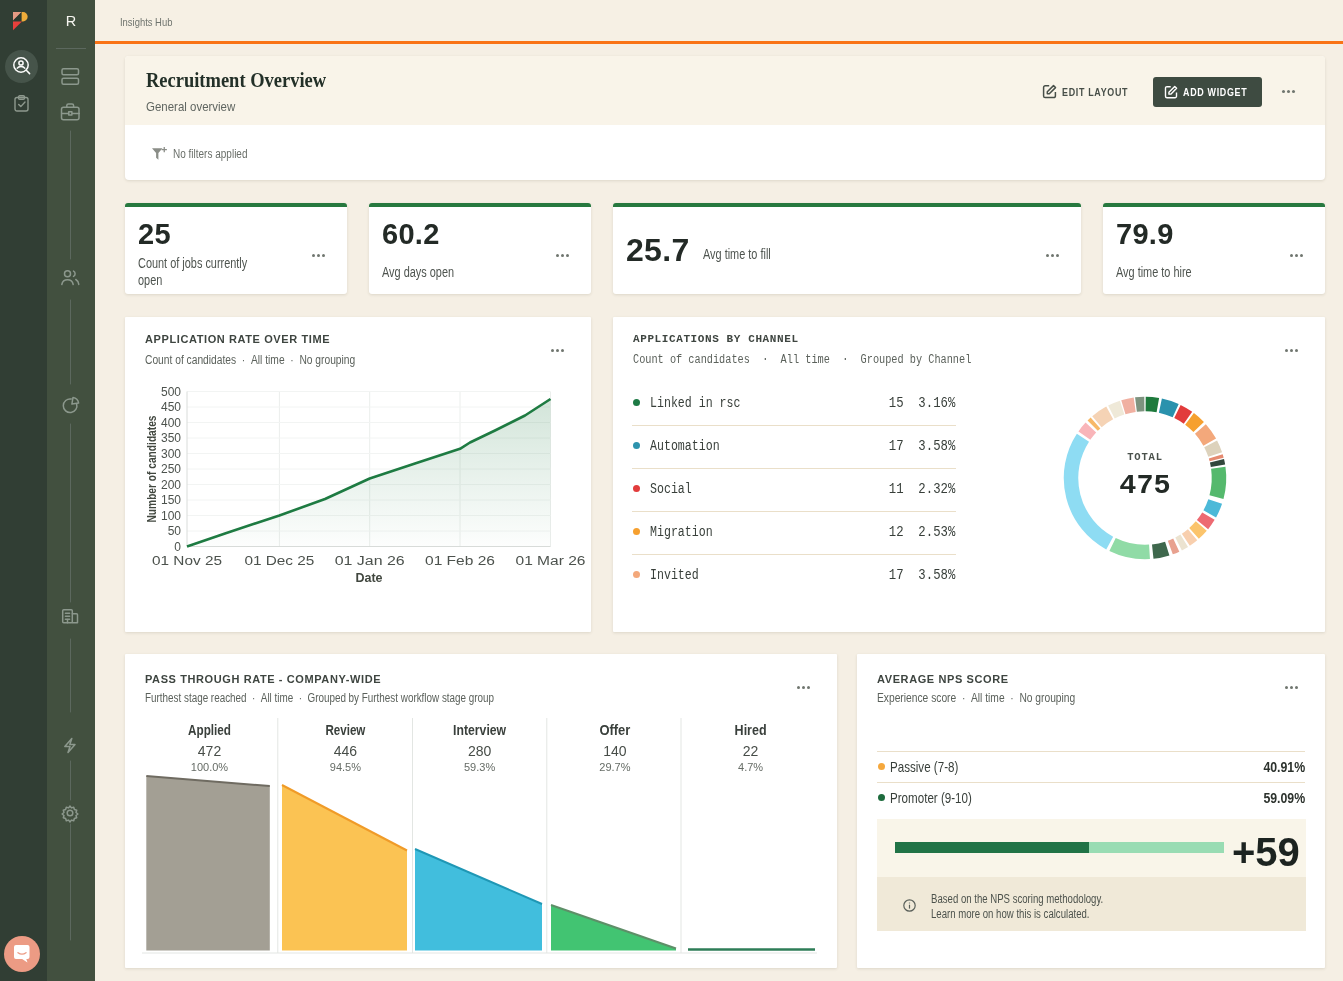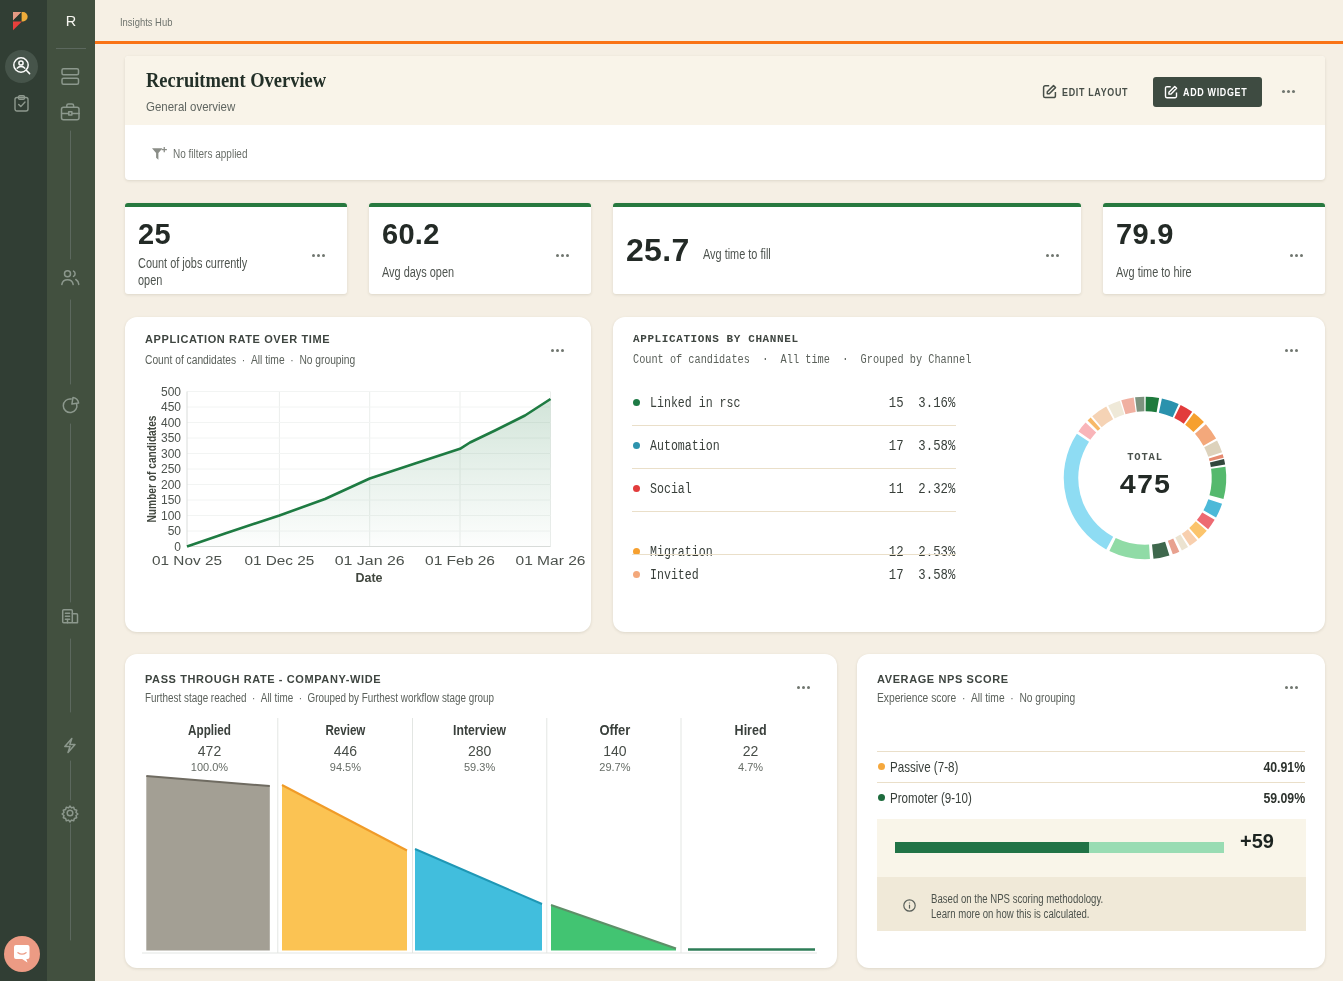--- a/index.html
+++ b/index.html
@@ -2,21 +2,21 @@
 <html><head>
 <meta charset="utf-8">
 <style>
 * { margin:0; padding:0; box-sizing:border-box; }
 html,body { width:1343px; height:981px; overflow:hidden; }
 body { font-family:"Liberation Sans", sans-serif; background:#f5efe4; position:relative; }
 #rail1 { position:absolute; left:0; top:0; width:47px; height:981px; background:#313e34; }
 #rail2 { position:absolute; left:47px; top:0; width:48px; height:981px; background:#42503f; }
 #topbar { position:absolute; left:95px; top:0; right:0; height:44px; background:#f6f0e4; border-bottom:3px solid #f97316; }
 #topbar span { position:absolute; left:25px; top:16px; font-size:11.5px; color:#6f746e; transform:scaleX(0.82); transform-origin:0 0; white-space:nowrap; }
-.card { position:absolute; background:#fff; border-radius:12px; box-shadow:0 1px 3px rgba(80,70,40,0.14); }
+.card { position:absolute; background:#fff; border-radius:1px; box-shadow:0 1px 3px rgba(80,70,40,0.14); }
 .kpi { border-top:4px solid #27793f; border-radius:3px; }
 .kpi .num { position:absolute; left:13px; top:11px; font-size:29px; font-weight:bold; color:#232a26; letter-spacing:0.3px; }
 .kpi .lbl { position:absolute; left:13px; font-size:14px; color:#4e544f; line-height:17.3px; transform:scaleX(0.78); transform-origin:0 0; white-space:nowrap; }
 .dots { position:absolute; width:16px; height:4px; }
 .dots i { position:absolute; top:1px; width:3px; height:3px; border-radius:50%; background:#70766f; }
 .dots i:nth-child(1){left:0;} .dots i:nth-child(2){left:5px;} .dots i:nth-child(3){left:10px;}
 .wtitle { position:absolute; left:20px; font-size:11px; font-weight:bold; letter-spacing:0.6px; color:#3e4540; white-space:nowrap; }
 .wsub { position:absolute; left:20px; font-size:12.5px; color:#5b615b; white-space:nowrap; transform:scaleX(0.82); transform-origin:0 0; }
 .legrow { position:absolute; left:20px; width:322px; height:43px; }
 .legrow .dot { position:absolute; left:0px; top:17px; width:7px; height:7px; border-radius:50%; }
@@ -253,21 +253,21 @@
       <span class="name">Automation</span>
       <span class="val">17&nbsp;&nbsp;3.58%</span>
     </div>
   <div class="legsep" style="top:151px;"></div>
   <div class="legrow" style="top:151px;">
       <span class="dot" style="background:#e23c3c"></span>
       <span class="name">Social</span>
       <span class="val">11&nbsp;&nbsp;2.32%</span>
     </div>
   <div class="legsep" style="top:194px;"></div>
-  <div class="legrow" style="top:194px;margin-top:20px;">
+  <div class="legrow" style="top:194px;">
       <span class="dot" style="background:#f6a02f"></span>
       <span class="name">Migration</span>
       <span class="val">12&nbsp;&nbsp;2.53%</span>
     </div>
   <div class="legsep" style="top:237px;"></div>
   <div class="legrow" style="top:237px;">
       <span class="dot" style="background:#f3a87b"></span>
       <span class="name">Invited</span>
       <span class="val">17&nbsp;&nbsp;3.58%</span>
     </div>
@@ -362,21 +362,21 @@
     </div>
   <div class="npssep" style="top:128px;"></div>
   <div class="npsrow" style="top:128px;">
       <span class="dot" style="background:#1d6b3d"></span>
       <span class="name">Promoter (9-10)</span>
       <span class="val">59.09%</span>
     </div>
   <div style="position:absolute;left:20px;top:165px;width:429px;height:58px;background:#f9f5e9;"></div>
   <div style="position:absolute;left:38px;top:188px;width:329px;height:11px;background:#99dcb3;"></div>
   <div style="position:absolute;left:38px;top:188px;width:194px;height:11px;background:#217346;"></div>
-  <div style="position:absolute;left:375px;top:176px;width:50px;text-align:center;font-size:20px;font-weight:bold;color:#1c2320;">+59</div>
+  <div style="position:absolute;left:375px;top:176px;width:50px;text-align:center;font-size:40px;font-weight:bold;color:#1c2320;">+59</div>
   <div style="position:absolute;left:20px;top:223px;width:429px;height:54px;background:#f0e9d8;"></div>
   <svg width="13" height="13" viewBox="0 0 13 13" style="position:absolute;left:46px;top:245px;" fill="none" stroke="#5a605a" stroke-width="1.2">
     <circle cx="6.5" cy="6.5" r="5.7"></circle>
     <line x1="6.5" y1="5.7" x2="6.5" y2="9.6"></line>
     <line x1="6.5" y1="3.6" x2="6.5" y2="4.4"></line>
   </svg>
   <div style="position:absolute;left:74px;top:238px;font-size:12px;line-height:14.6px;color:#4c524c;transform:scaleX(0.8);transform-origin:0 0;">Based on the NPS scoring methodology.<br>Learn more on how this is calculated.</div>
 </div>
 
 </body></html>

